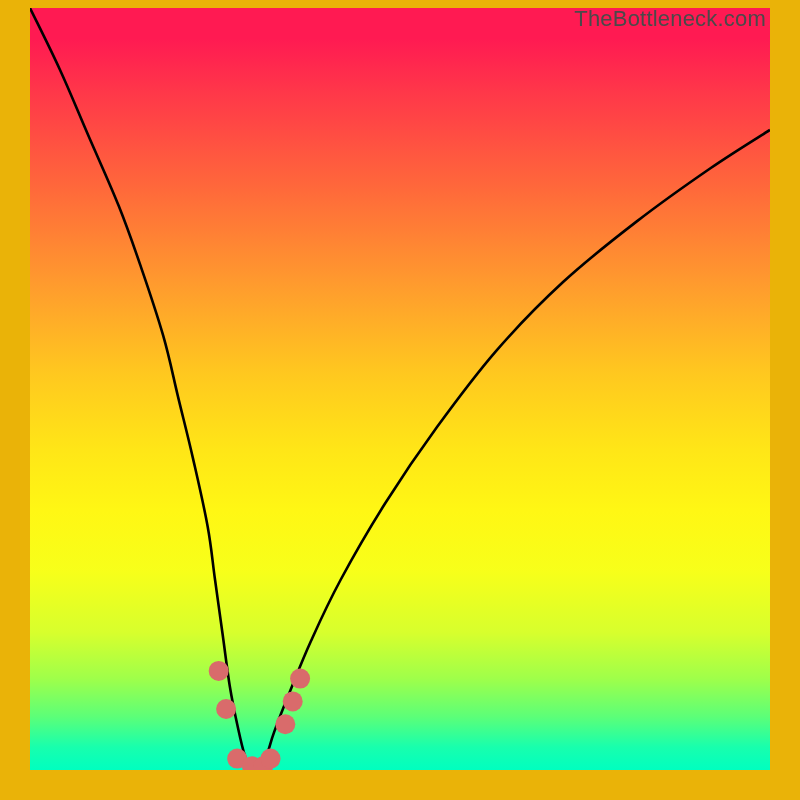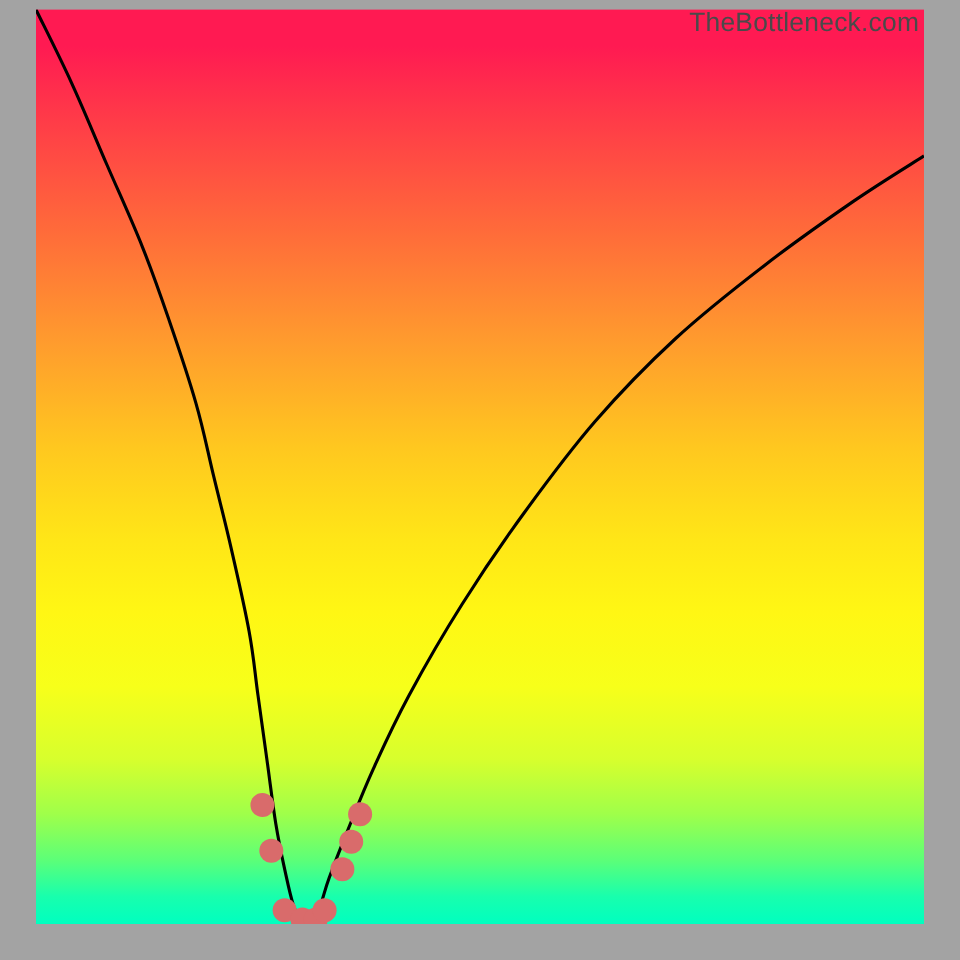--- a/index.html
+++ b/index.html
@@ -8,21 +8,21 @@
     width: 800px;
     height: 800px;
     overflow: hidden;
     background: #000;
     font-family: Arial, Helvetica, sans-serif;
   }
   .frame {
     position: relative;
     width: 800px;
     height: 800px;
-    background: #a3a3a3;
+    background: #eab308;
   }
   .plot {
     position: absolute;
     left: 30px;
     top: 8px;
     width: 740px;
     height: 762px;
     background: linear-gradient(to bottom,
       #ff1a52 0%,
       #ff1a52 4%,

